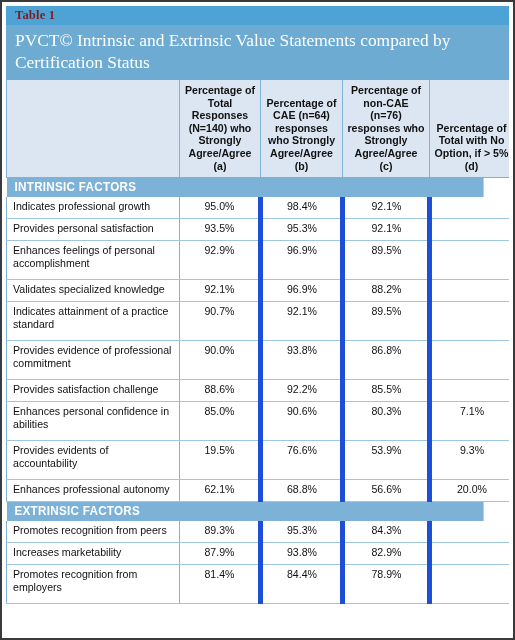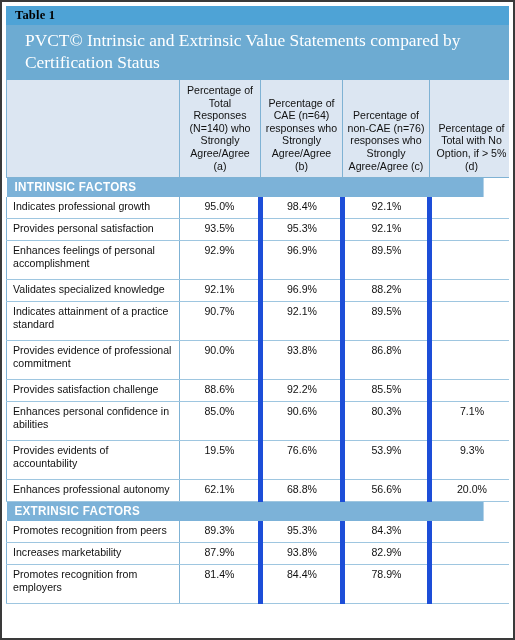--- a/index.html
+++ b/index.html
@@ -34,31 +34,31 @@
   
   .table-number-bar {
     background: #4ea3d6;
     height: 19px;
     padding: 0 0 0 9px;
     display: flex;
     align-items: center;
     box-sizing: border-box;
   }
   .table-number-bar .label {
-    color: #000000;
+    color: #7f1d1d;
     font-family: "Liberation Serif", serif;
     font-weight: bold;
     font-size: 12.5px;
     letter-spacing: 0.2px;
   }
 
   
   .title-band {
     background: #6dabd2;
-    padding: 5px 10px 7px 19px;
+    padding: 5px 10px 7px 9px;
     box-sizing: border-box;
   }
   .title-band .title-text {
     color: #ffffff;
     font-family: "Liberation Serif", serif;
     font-size: 17.4px;
     line-height: 21.5px;
     font-weight: normal;
     display: block;
   }
@@ -76,21 +76,21 @@
   table.vt col.c-b { width: 82px; }
   table.vt col.c-c { width: 87px; }
   table.vt col.c-d { width: 84px; }
 
   
   thead th {
     background: #dce6f2;
     border-left: 1px solid #7fb2d4;
     border-right: 1px solid #7fb2d4;
     border-bottom: 1px solid #7fb2d4;
-    font-weight: normal;
+    font-weight: bold;
     font-size: 10.6px;
     line-height: 12.6px;
     text-align: center;
     vertical-align: bottom;
     padding: 4px 4px 5px 4px;
     height: 92px;
     box-sizing: border-box;
   }
   thead th.blank-head {
     border-left: 1px solid #7fb2d4;

